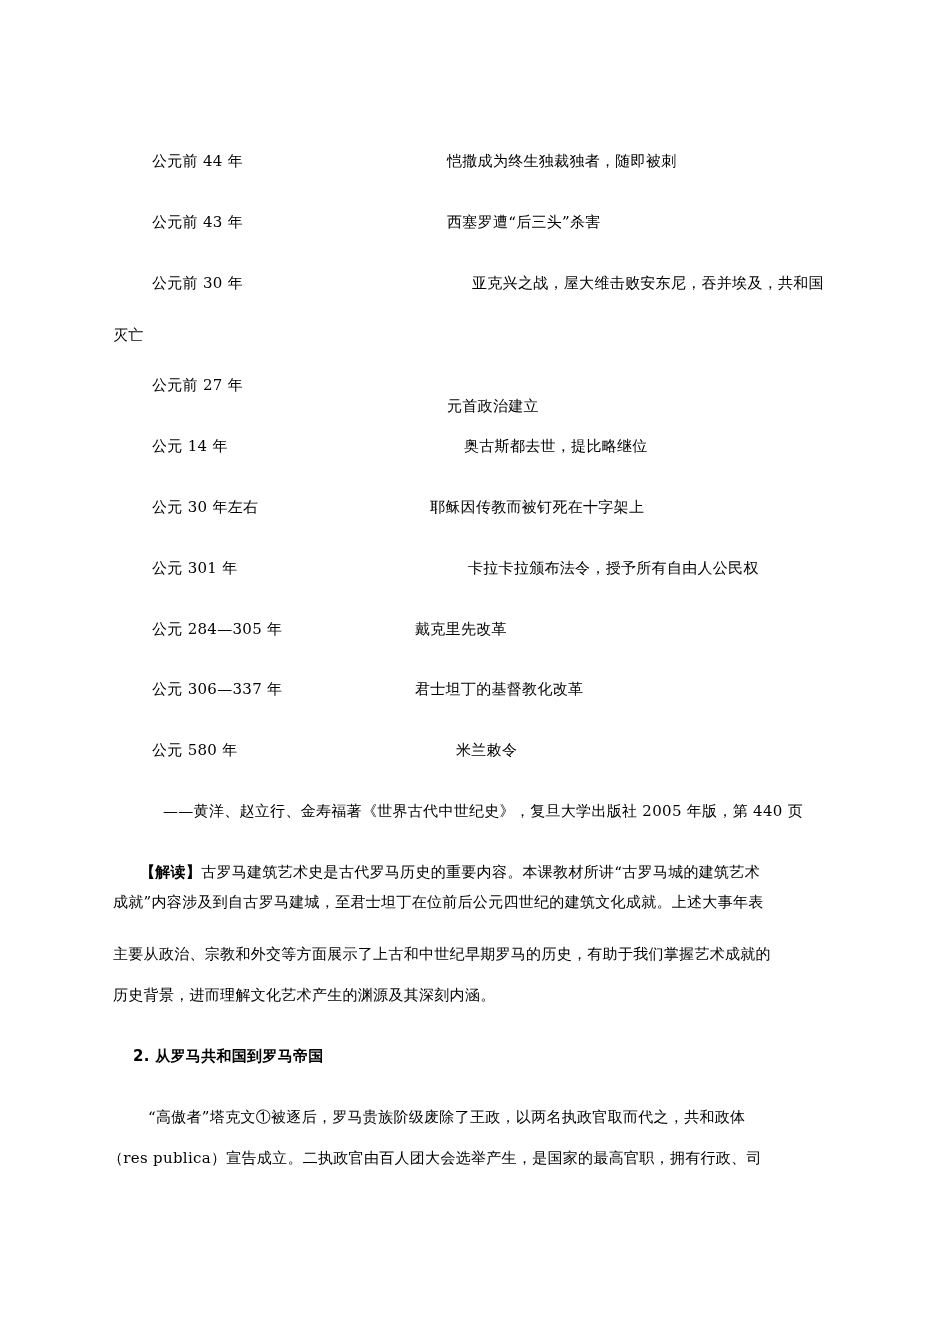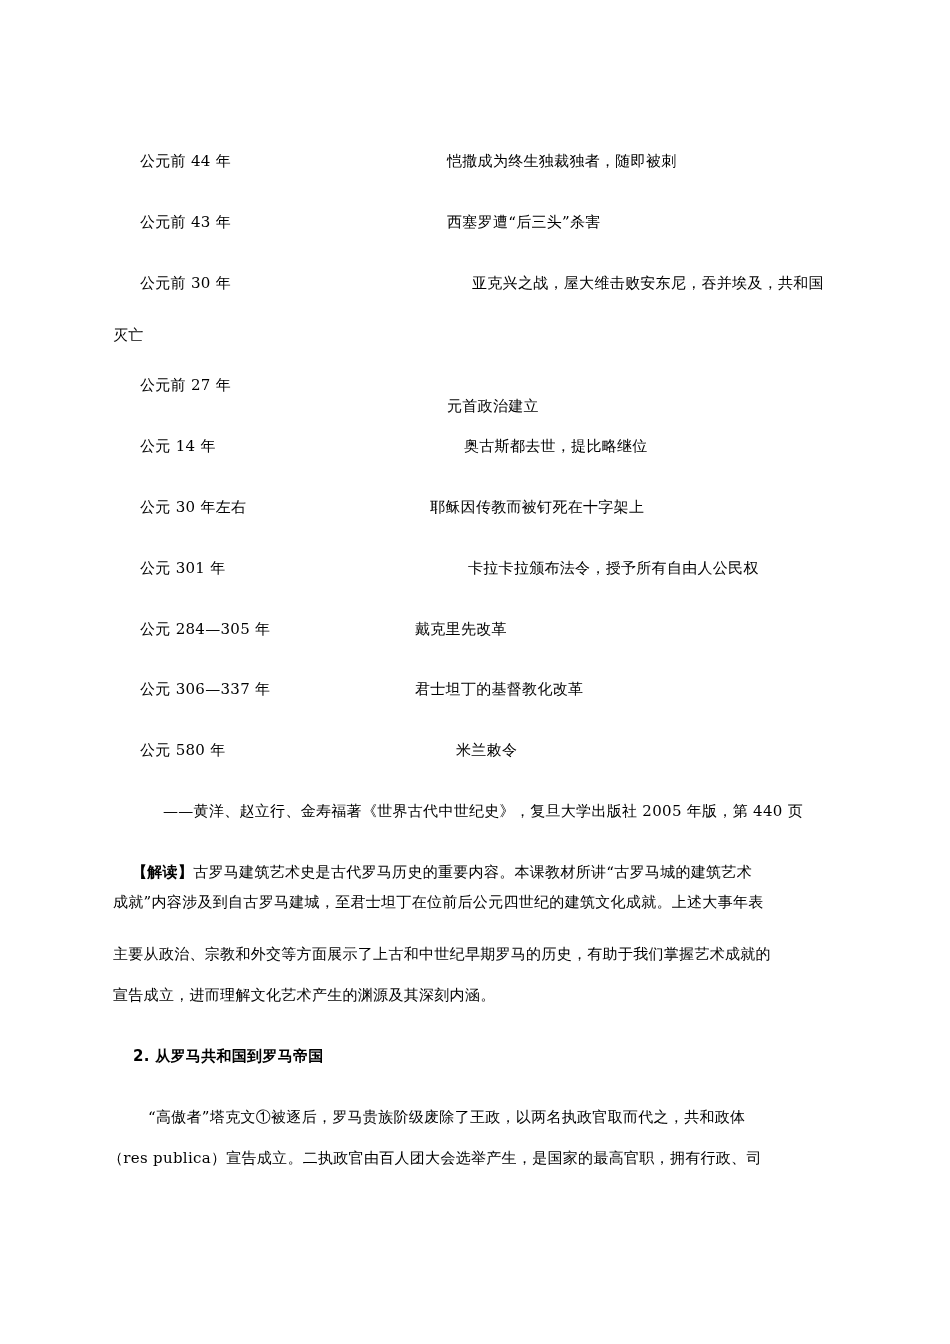--- a/index.html
+++ b/index.html
@@ -17,21 +17,21 @@
       font-size: 15px;
     }
     .line {
       position: absolute;
       white-space: nowrap;
       line-height: 20px;
       font-size: 15px;
       letter-spacing: 0.3px;
     }
     .date {
-      left: 140px;
+      left: 152px;
       text-align: right;
     }
     .bold {
       font-weight: bold;
       font-family: "DejaVu Sans", "Liberation Sans", sans-serif;
     }
   </style>
 </head>
 <body>
 
@@ -64,24 +64,24 @@
   <div class="line date" style="top:679px">公元 306—337 年</div>
   <div class="line" style="top:679px;left:415px">君士坦丁的基督教化改革</div>
 
   <div class="line date" style="top:740px">公元 580 年</div>
   <div class="line" style="top:740px;left:456px">米兰敕令</div>
 </div>
 
 <div class="line" style="top:801px;left:163px">——黄洋、赵立行、金寿福著《世界古代中世纪史》，复旦大学出版社 2005 年版，第 440 页</div>
 
 <div>
-  <div class="line" style="top:862px;left:132px"><span class="bold">【解读】</span><span>古罗马建筑艺术史是古代罗马历史的重要内容。本课教材所讲“古罗马城的建筑艺术</span></div>
+  <div class="line" style="top:862px;left:140px"><span class="bold">【解读】</span><span>古罗马建筑艺术史是古代罗马历史的重要内容。本课教材所讲“古罗马城的建筑艺术</span></div>
   <div class="line" style="top:892px;left:113px">成就”内容涉及到自古罗马建城，至君士坦丁在位前后公元四世纪的建筑文化成就。上述大事年表</div>
   <div class="line" style="top:944px;left:113px">主要从政治、宗教和外交等方面展示了上古和中世纪早期罗马的历史，有助于我们掌握艺术成就的</div>
-  <div class="line" style="top:985px;left:113px">宣告成立，进而理解文化艺术产生的渊源及其深刻内涵。</div>
+  <div class="line" style="top:985px;left:113px">历史背景，进而理解文化艺术产生的渊源及其深刻内涵。</div>
 </div>
 
 <div class="line bold" style="top:1046px;left:133px">2. 从罗马共和国到罗马帝国</div>
 
 <div>
   <div class="line" style="top:1107px;left:148px">“高傲者”塔克文①被逐后，罗马贵族阶级废除了王政，以两名执政官取而代之，共和政体</div>
   <div class="line" style="top:1148px;left:108px">（res publica）宣告成立。二执政官由百人团大会选举产生，是国家的最高官职，拥有行政、司</div>
 </div>
 
 </body></html>

